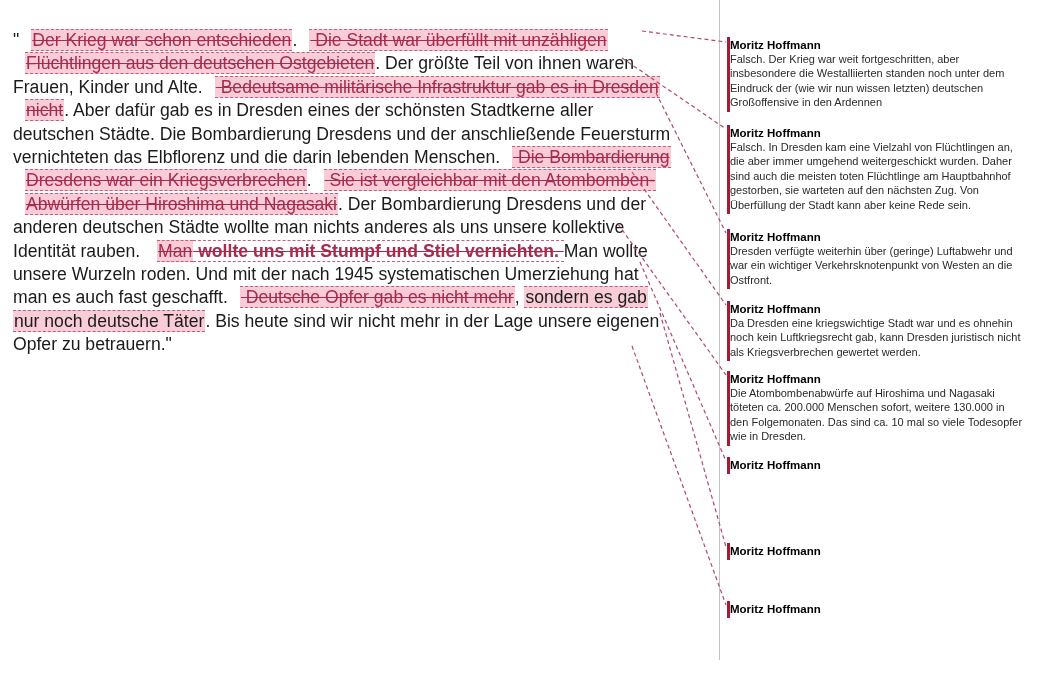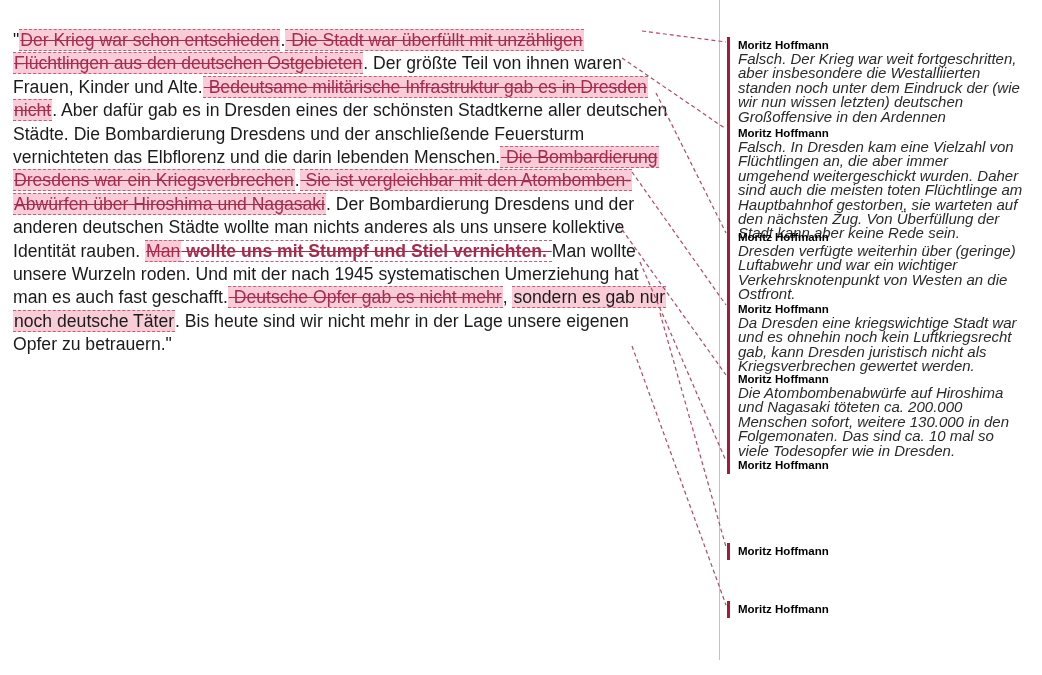--- a/index.html
+++ b/index.html
@@ -22,20 +22,21 @@
   }
   .seg { -webkit-box-decoration-break:clone; box-decoration-break:clone; }
   .seg-strike {
     background:var(--highlight-pink);
     color:var(--deletion-red);
     text-decoration:line-through;
     text-decoration-thickness:1.4px;
     border-top:1px dashed var(--region-border);
     border-bottom:1px dashed var(--region-border);
     padding:0 1px;
+    margin-left:12px;
   }
   .seg-strike-plain {
     color:var(--deletion-red);
     text-decoration:line-through;
     text-decoration-thickness:1.4px;
     border-top:1px dashed var(--region-border);
     border-bottom:1px dashed var(--region-border);
     font-weight:bold;
   }
   .seg-anchor {
@@ -62,34 +63,33 @@
     stroke-width:1.2;
     stroke-dasharray:4 3;
     fill:none;
   }
   
   .comment {
     position:absolute;
     left:727px;
     width:296px;
     border-left:3px solid var(--comment-bar);
-    padding:1px 0 2px 8px;
+    padding:1px 0 2px 0;
     box-sizing:border-box;
   }
   .comment-author {
     font-weight:bold;
     font-size:11.5px;
     line-height:14px;
     color:#000000;
   }
   .comment-body {
-    font-size:15px;
+    font-size:11px;
     line-height:14.4px;
     color:#2a2a2a;
-    font-style:italic;
   }
 </style>
 </head>
 <body>
 
 <div class="screen">
 
   <p class="doc-paragraph"><span class="seg">"</span><span class="seg seg-strike">Der Krieg war schon entschieden</span><span class="seg">.</span><span class="seg seg-strike"> Die Stadt war überfüllt mit unzähligen Flüchtlingen aus den deutschen Ostgebieten</span><span class="seg">. Der größte Teil von ihnen waren Frauen, Kinder und Alte.</span><span class="seg seg-strike"> Bedeutsame militärische Infrastruktur gab es in Dresden nicht</span><span class="seg">. Aber dafür gab es in Dresden eines der schönsten Stadtkerne aller deutschen Städte. Die Bombardierung Dresdens und der anschließende Feuersturm vernichteten das Elbflorenz und die darin lebenden Menschen.</span><span class="seg seg-strike"> Die Bombardierung Dresdens war ein Kriegsverbrechen</span><span class="seg">.</span><span class="seg seg-strike"> Sie ist vergleichbar mit den Atombomben-Abwürfen über Hiroshima und Nagasaki</span><span class="seg">. Der Bombardierung Dresdens und der anderen deutschen Städte wollte man nichts anderes als uns unsere kollektive Identität rauben. </span><span class="seg seg-strike">Man</span><span class="seg seg-strike-plain"> wollte uns mit Stumpf und Stiel vernichten. </span><span class="seg">Man wollte unsere Wurzeln roden. Und mit der nach 1945 systematischen Umerziehung hat man es auch fast geschafft.</span><span class="seg seg-strike"> Deutsche Opfer gab es nicht mehr</span><span class="seg">, </span><span class="seg seg-anchor">sondern es gab nur noch deutsche Täter</span><span class="seg">. Bis heute sind wir nicht mehr in der Lage unsere eigenen Opfer zu betrauern."</span></p>
 
   <div class="divider"></div>

